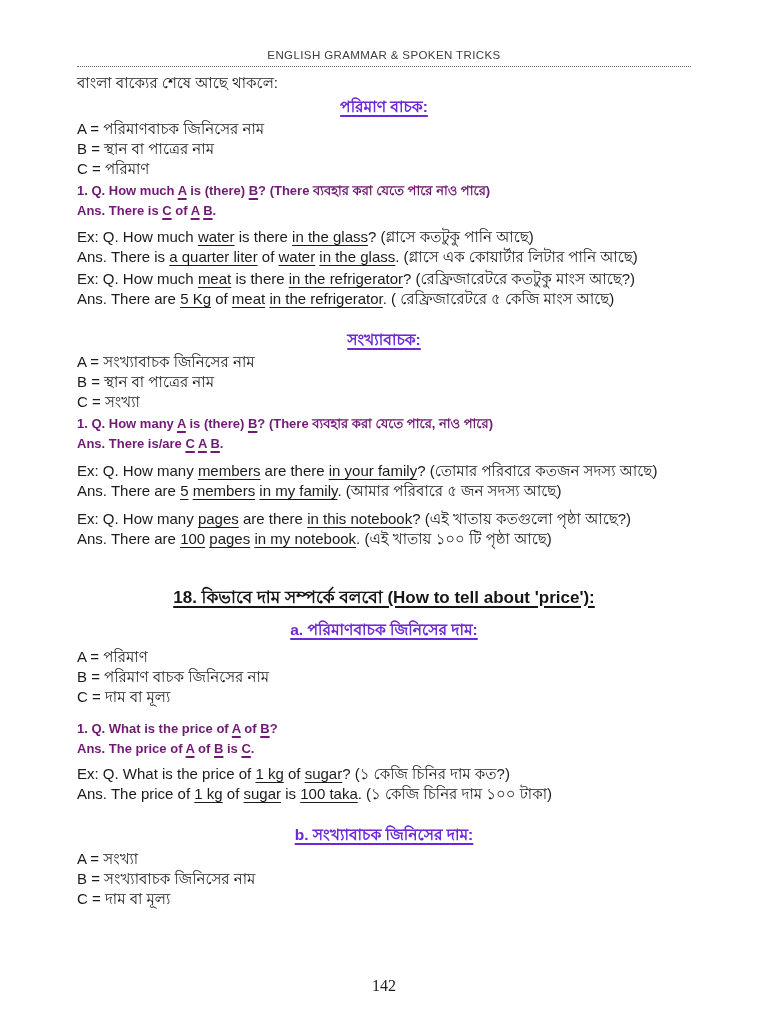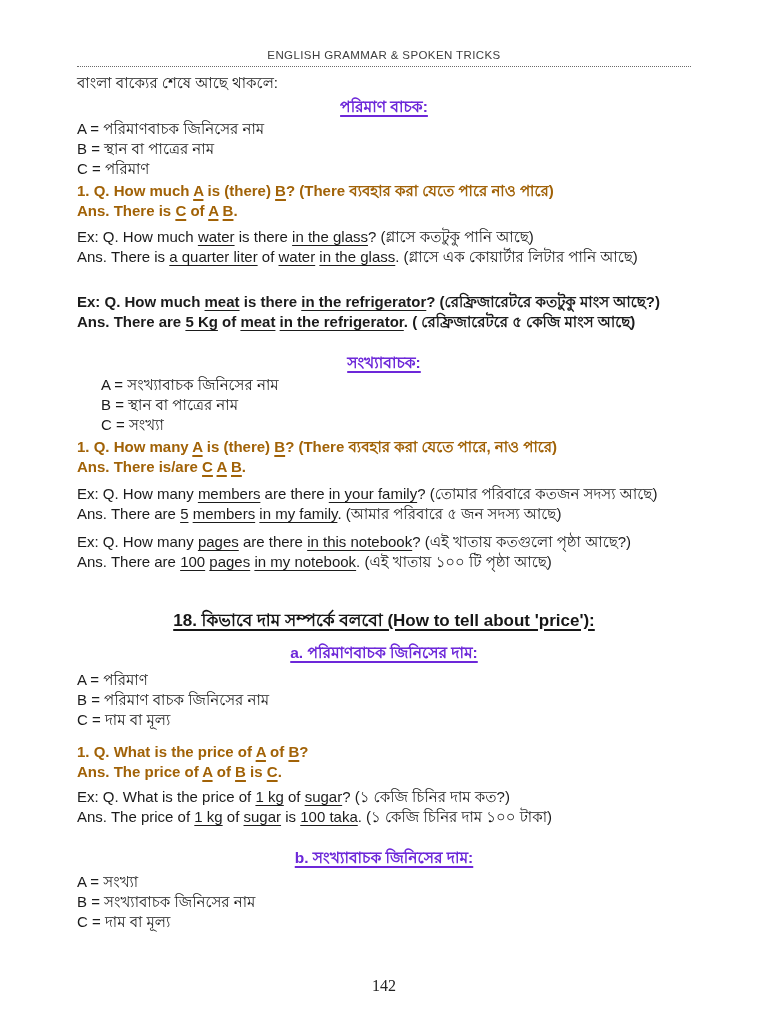--- a/index.html
+++ b/index.html
@@ -44,24 +44,24 @@
     font-weight: bold;
     text-align: center;
     line-height: 21px;
     color: #6d28d9;
   }
   .body .line {
     font-size: 15px;
     line-height: 20px;
   }
   .formula .line {
-    font-size: 15px;
+    font-size: 13px;
     font-weight: bold;
     line-height: 20px;
-    color: #a16207;
+    color: #701a75;
   }
   .u {
     text-decoration: underline;
     text-underline-offset: 3px;
     text-decoration-thickness: 1px;
   }
   .title .u, .subheading .u, .formula .u {
     text-decoration-thickness: 1.5px;
   }
   .footer {
@@ -95,28 +95,28 @@
         <div class="line"><span>C = পরিমাণ</span></div>
       </div>
       <div class="block formula" style="margin-top: 2px;">
         <div class="line"><span>1. Q. How much </span><span class="u">A</span><span> is (there) </span><span class="u">B</span><span>? (There ব্যবহার করা যেতে পারে নাও পারে)</span></div>
         <div class="line"><span>Ans. There is </span><span class="u">C</span><span> of </span><span class="u">A</span><span> </span><span class="u">B</span><span>.</span></div>
       </div>
       <div class="block body" style="margin-top: 6px;">
         <div class="line"><span>Ex: Q. How much </span><span class="u">water</span><span> is there </span><span class="u">in the glass</span><span>? (গ্লাসে কতটুকু পানি আছে)</span></div>
         <div class="line"><span>Ans. There is </span><span class="u">a quarter liter</span><span> of </span><span class="u">water</span><span> </span><span class="u">in the glass</span><span>. (গ্লাসে এক কোয়ার্টার লিটার পানি আছে)</span></div>
       </div>
-      <div class="block body" style="margin-top: 25px; font-weight: bold;">
+      <div class="block body" style="margin-top: 2px;">
         <div class="line"><span>Ex: Q. How much </span><span class="u">meat</span><span> is there </span><span class="u">in the refrigerator</span><span>? (রেফ্রিজারেটরে কতটুকু মাংস আছে?)</span></div>
         <div class="line"><span>Ans. There are </span><span class="u">5 Kg</span><span> of </span><span class="u">meat</span><span> </span><span class="u">in the refrigerator</span><span>. ( রেফ্রিজারেটরে ৫ কেজি মাংস আছে)</span></div>
       </div>
       <div class="block subheading" style="margin-top: 20px;">
         <div class="line"><span class="u">সংখ্যাবাচক:</span></div>
       </div>
-      <div class="block body" style="margin-top: 2px; margin-left: 24px;">
+      <div class="block body" style="margin-top: 2px;">
         <div class="line"><span>A = সংখ্যাবাচক জিনিসের নাম</span></div>
         <div class="line"><span>B = স্থান বা পাত্রের নাম</span></div>
         <div class="line"><span>C = সংখ্যা</span></div>
       </div>
       <div class="block formula" style="margin-top: 2px;">
         <div class="line"><span>1. Q. How many </span><span class="u">A</span><span> is (there) </span><span class="u">B</span><span>? (There ব্যবহার করা যেতে পারে, নাও পারে)</span></div>
         <div class="line"><span>Ans. There is/are </span><span class="u">C</span><span> </span><span class="u">A</span><span> </span><span class="u">B</span><span>.</span></div>
       </div>
       <div class="block body" style="margin-top: 7px;">
         <div class="line"><span>Ex: Q. How many </span><span class="u">members</span><span> are there </span><span class="u">in your family</span><span>? (তোমার পরিবারে কতজন সদস্য আছে)</span></div>

